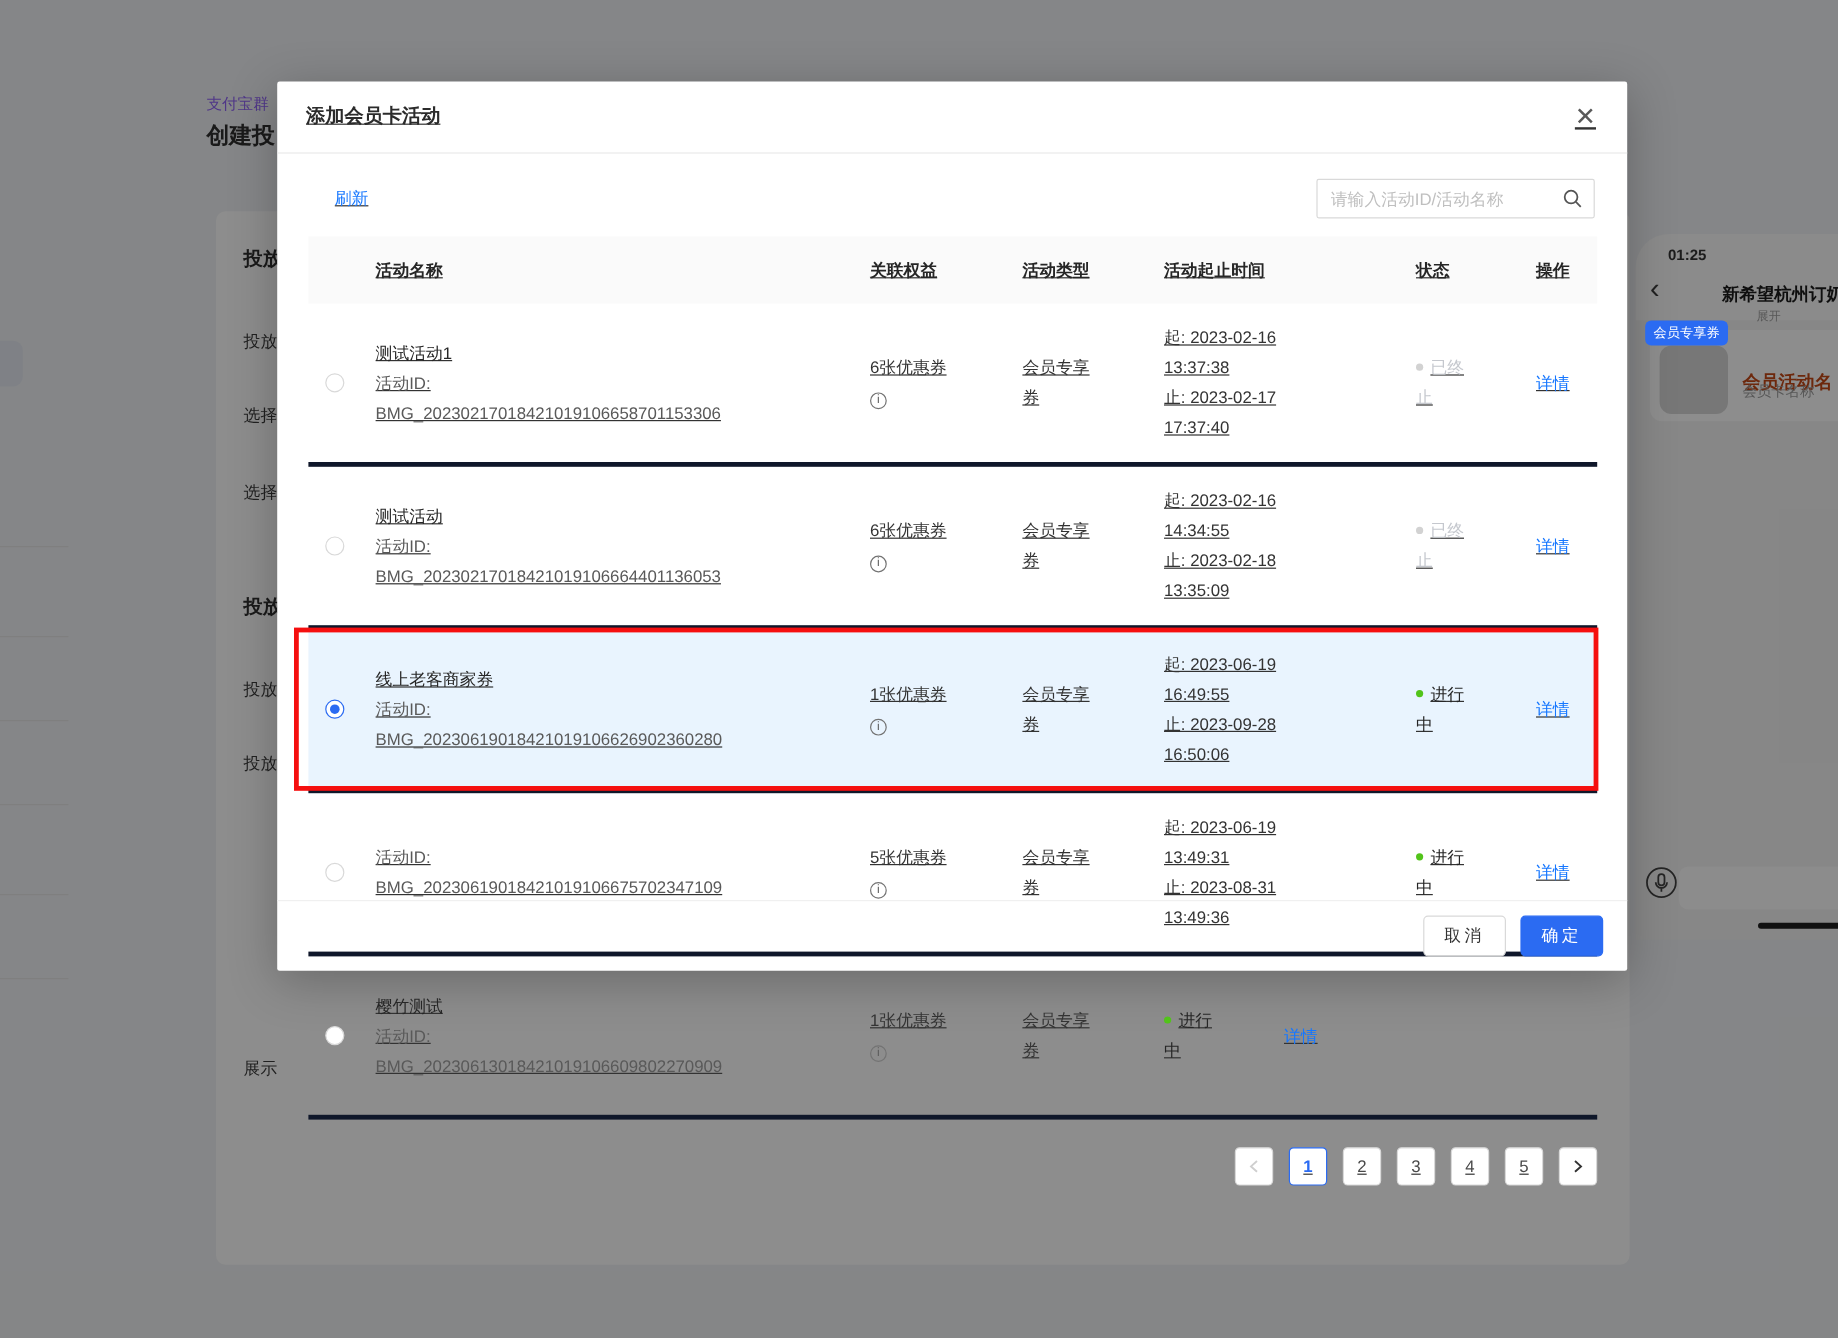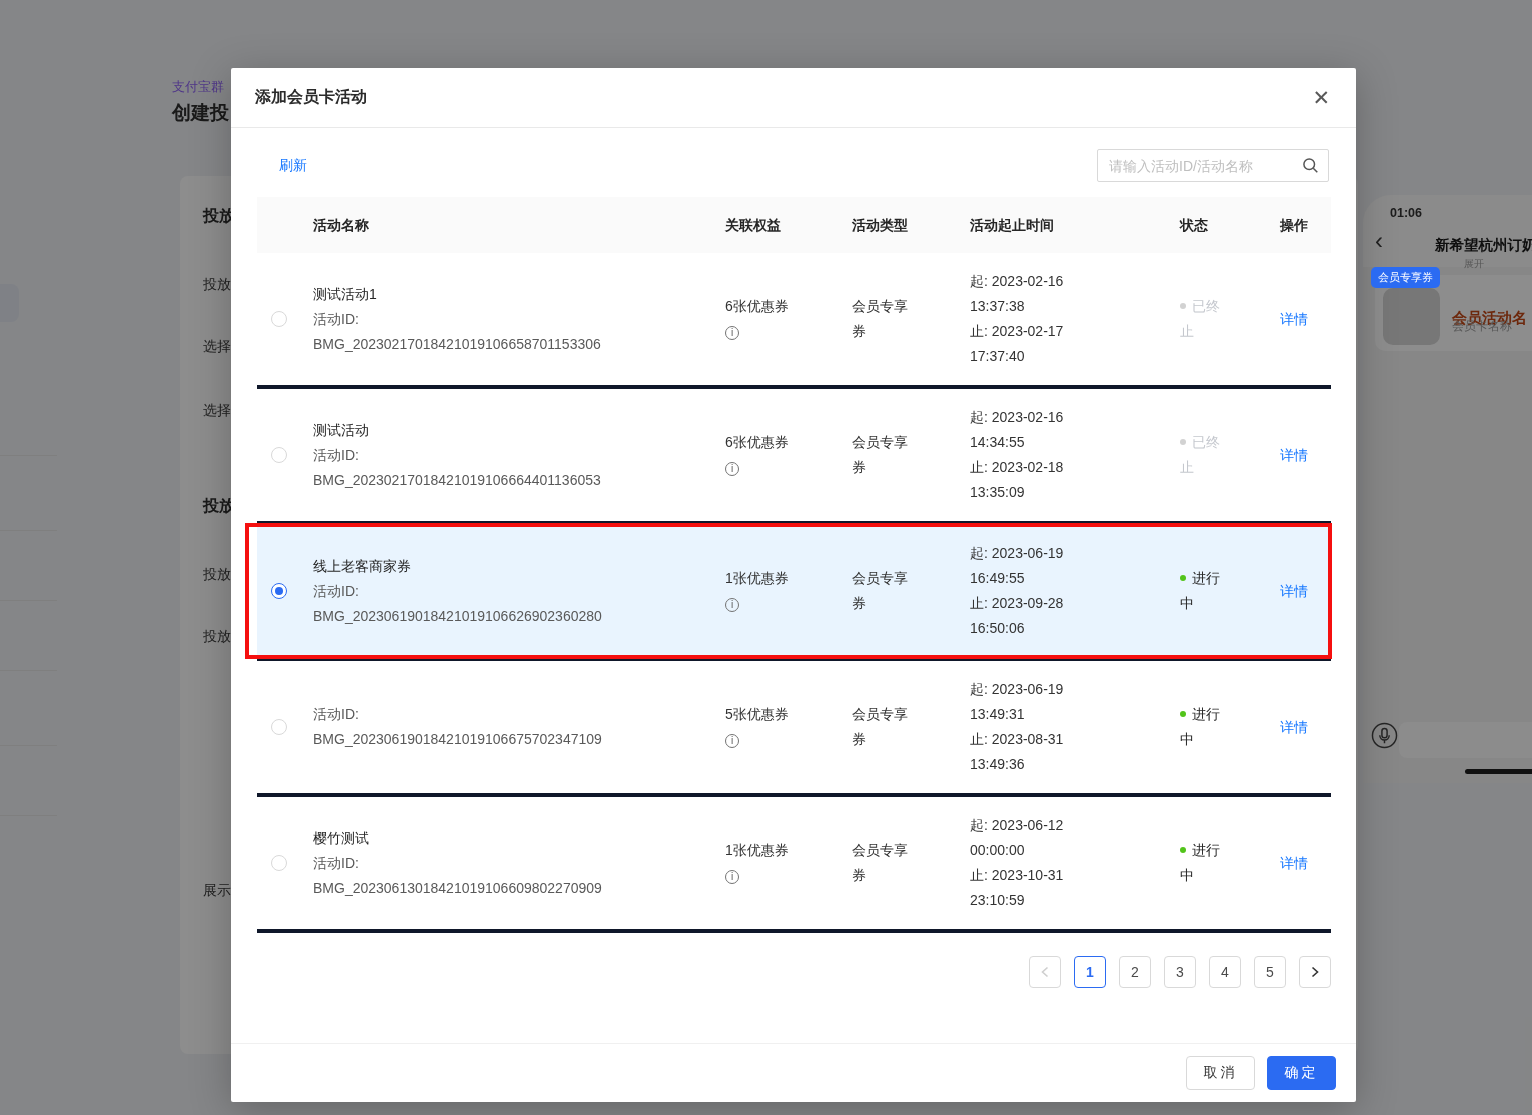--- a/index.html
+++ b/index.html
@@ -37,22 +37,22 @@
   .ph-card-title { position:absolute; left:77px; top:17px; font-size:15px; font-weight:700; color:#c2410c; white-space:nowrap;margin-top:17px; }
   .ph-card-sub { position:absolute; left:77px; top:43px; font-size:12px; color:#9b9b9b; white-space:nowrap; }
   .ph-mic { position:absolute; left:8px; top:527px; width:27px; height:27px; }
   .ph-input { position:absolute; left:36px; top:527px; width:140px; height:36px; background:#fdfdfd; border-radius:8px; }
   .ph-homebar { position:absolute; left:102px; top:574px; width:80px; height:5px; background:#151515; border-radius:3px; }
 
   
   .overlay { position:absolute; inset:0; background:rgba(12,12,12,0.47); }
 
   
-  .modal { position:absolute; left:231px; top:68px; width:1125px; height:1034px; background:#fff;
-           border-radius:2px; box-shadow:0 8px 40px rgba(0,0,0,.25); font-size:14px; color:#333; }
+  .modal { position:absolute; left:231px; top:68px; width:1125px; height:741px; background:#fff;
+           border-radius:2px; box-shadow:0 8px 40px rgba(0,0,0,.25); font-size:14px; color:#333;text-decoration:underline; }
   .m-header { height:60px; border-bottom:1px solid #e9e9e9; display:flex; align-items:center;
               justify-content:space-between; padding:0 22px 0 24px; }
   .m-title { font-size:16px; font-weight:600; color:#2b2b2b; }
   .m-close { font-size:21px; color:#595959; line-height:1; cursor:pointer; padding:2px 4px; }
   .m-toolbar { display:flex; align-items:center; justify-content:space-between; padding:21px 27px 0 48px; }
   .link { color:#1677ff; cursor:pointer; text-decoration:none; }
   .search-box { position:relative; width:232px; height:33px; }
   .search-box input { width:100%; height:100%; border:1px solid #d9d9d9; border-radius:2px;
               padding:0 34px 0 11px; font-size:14px; color:#333; outline:none; font-family:inherit; }
   .search-box input::placeholder { color:#bfbfbf; }
@@ -125,21 +125,21 @@
   <div class="edge-box"></div>
   <div class="edge-line" style="top:455px;"></div>
   <div class="edge-line" style="top:530px;"></div>
   <div class="edge-line" style="top:600px;"></div>
   <div class="edge-line" style="top:670px;"></div>
   <div class="edge-line" style="top:745px;"></div>
   <div class="edge-line" style="top:815px;"></div>
 
   <div class="phone">
     <div class="ph-head"></div>
-    <div class="ph-time">01:06</div>
+    <div class="ph-time">01:25</div>
     <div class="ph-back">‹</div>
     <div class="ph-title">新希望杭州订奶</div>
     <div class="ph-expand">展开</div>
     <div class="ph-tag">会员专享券</div>
     <div class="ph-card">
       <div class="ph-thumb"></div>
       <div class="ph-card-title">会员活动名</div>
       <div class="ph-card-sub">会员卡名称</div>
     </div>
     <div class="ph-mic">
@@ -305,26 +305,20 @@
           <div class="idl">活动ID:</div>
           <div class="idl">BMG_20230613018421019106609802270909</div>
         </div>
         <div class="col c-benefit">
           <div>1张优惠券</div>
           <span class="info-icon">i</span>
         </div>
         <div class="col c-type">
             <div class="inner">会员专享券</div>
           </div>
-        <div class="col c-time">
-          <div>起: 2023-06-12</div>
-            <div>00:00:00</div>
-          <div>止: 2023-10-31</div>
-            <div>23:10:59</div>
-        </div>
         <div class="col c-status st-running">
             <div class="inner"><span class="dot"></span><span>进行中</span></div>
           </div>
         <div class="col c-action"><a class="link">详情</a></div>
       </div>
     </div>
 
     <div class="pager">
       <div class="pg prev">
         <svg width="10" height="12" viewBox="0 0 10 12" fill="none" stroke="#cfcfcf" stroke-width="1.6">

